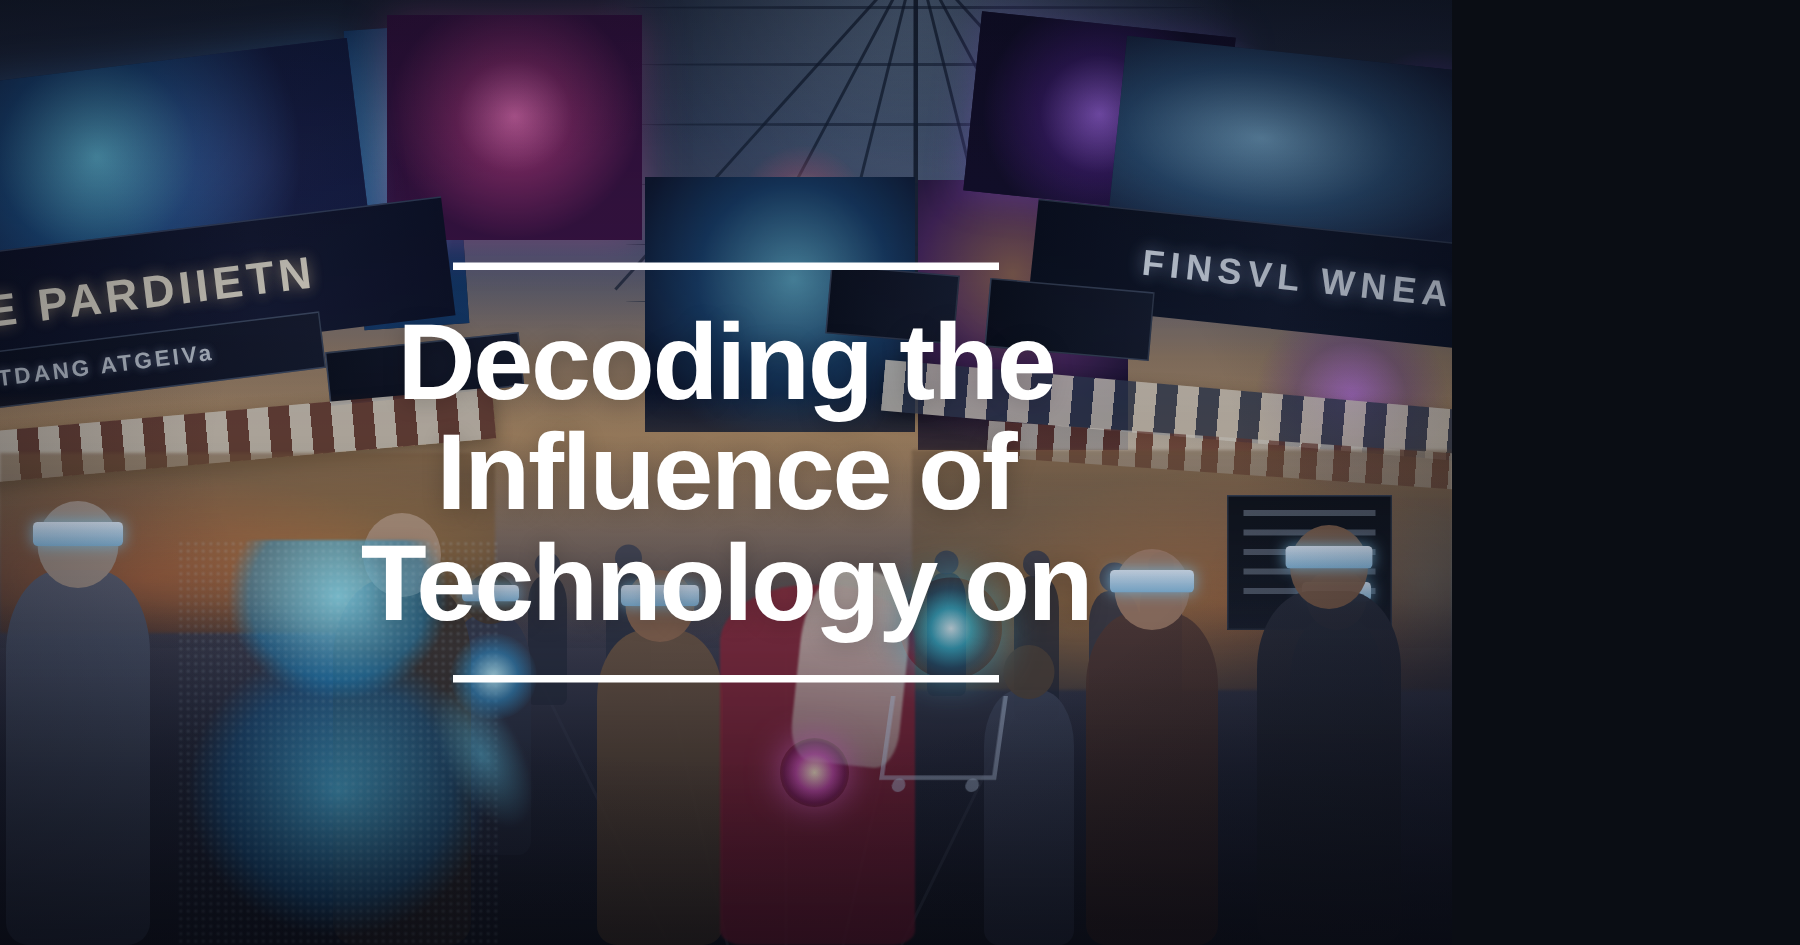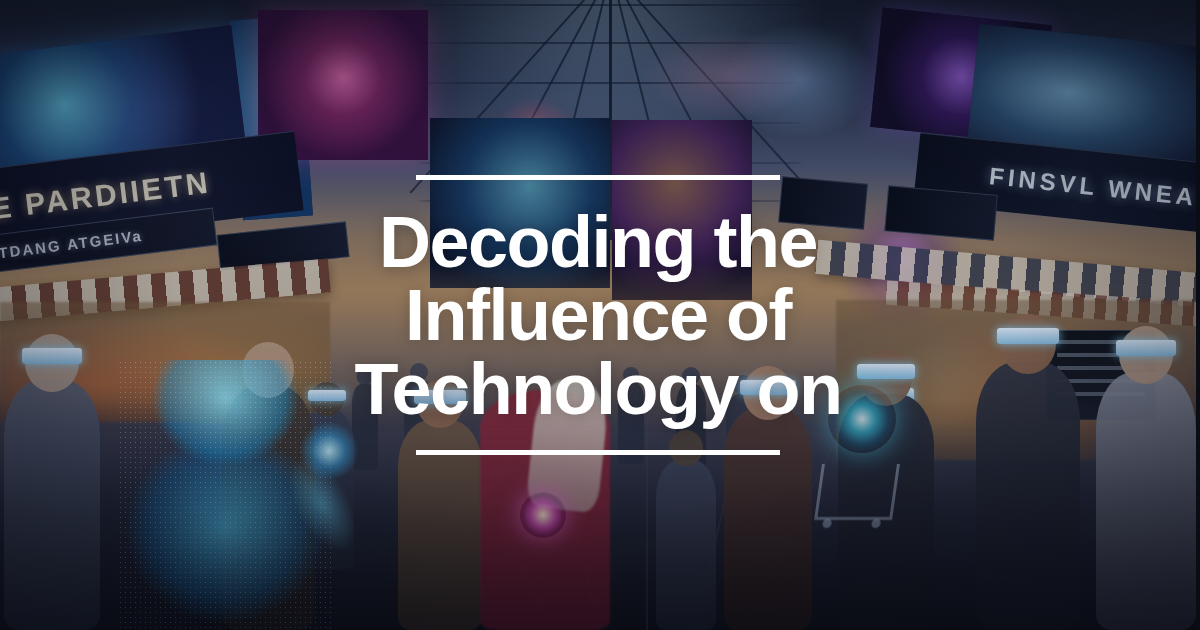--- a/index.html
+++ b/index.html
@@ -5,21 +5,21 @@
 <style>
   * { margin:0; padding:0; box-sizing:border-box; }
   html,body {
     width:1200px; height:630px; overflow:hidden;
     background:#0a0d14;
     font-family:"Liberation Sans","DejaVu Sans",sans-serif;
   }
 
   #banner {
     position:relative;
-    width:1196px; height:630px;
+    width:968px; height:630px;
     overflow:hidden;
     background:#8b5cf6;
   }
 
   
   .scene { position:absolute; inset:0; overflow:hidden; }
 
   
   .bg-base {
     position:absolute; inset:0;

